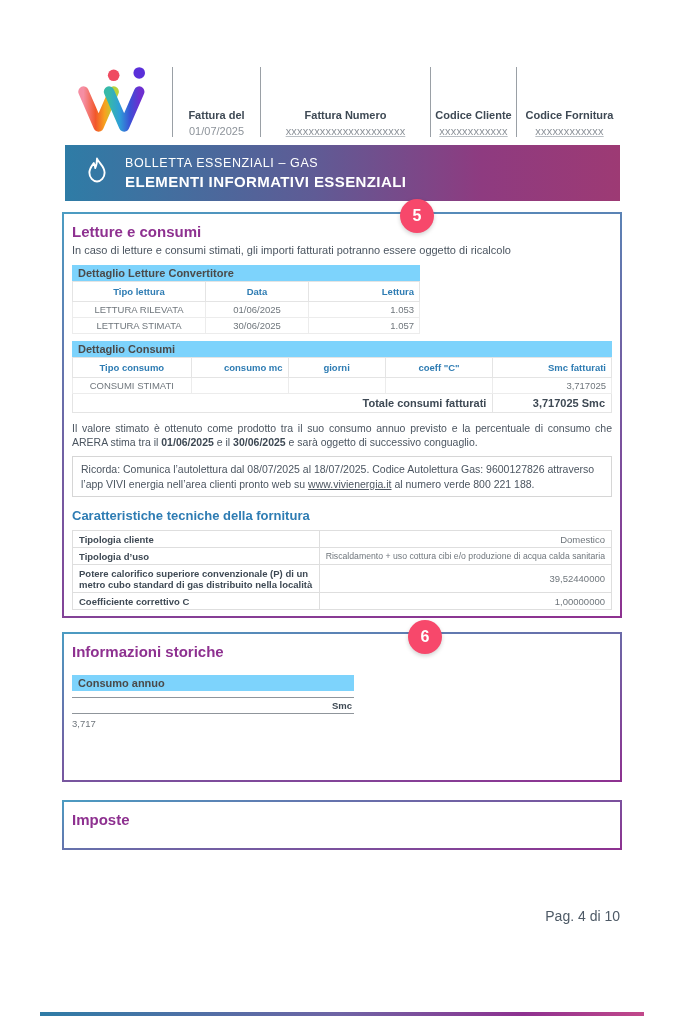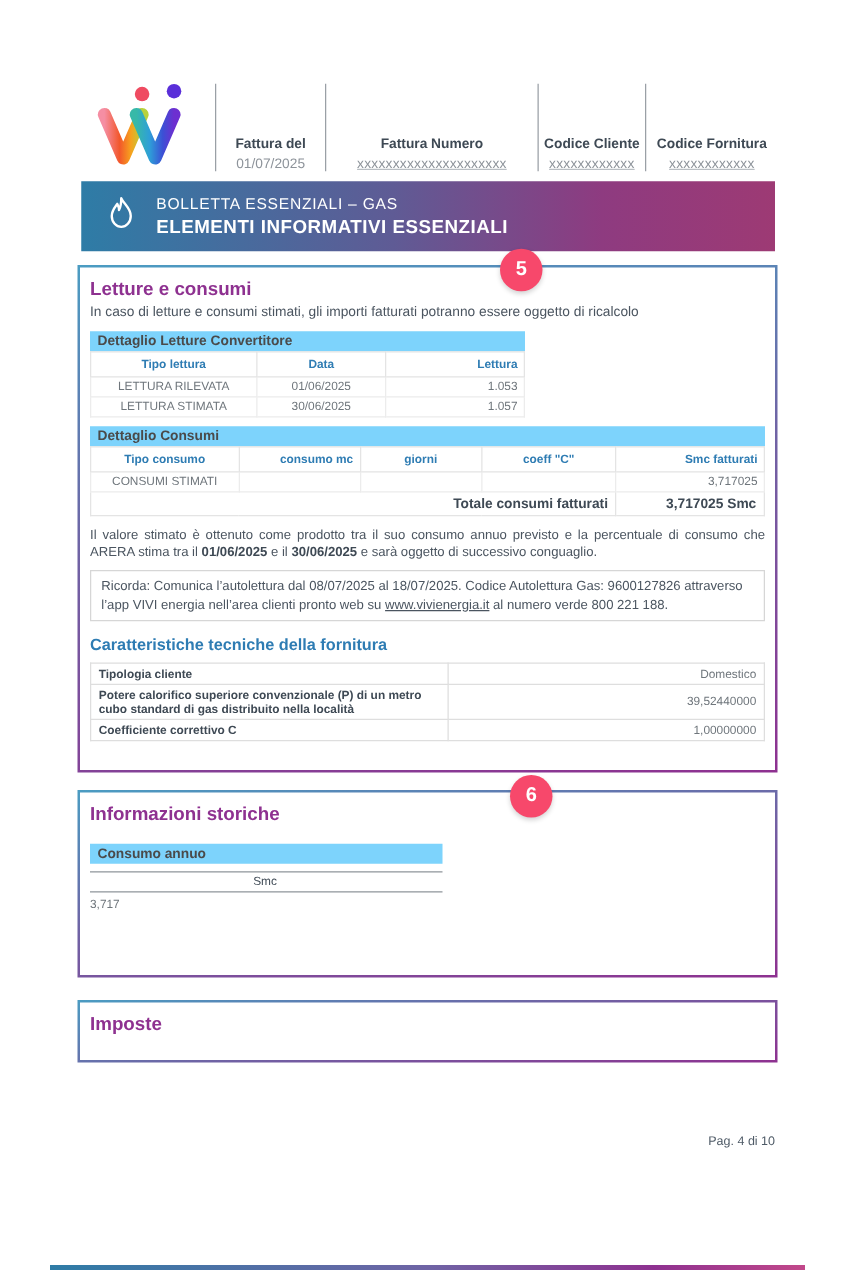--- a/index.html
+++ b/index.html
@@ -51,28 +51,28 @@
   .bluehead{color:#2e7cb3;font-size:13px;font-weight:bold;margin:11px 0 7px 0;}
   .ricorda{border:1px solid #d6d6d6;padding:5px 8px;font-size:10.5px;line-height:1.4;color:#4b5560;}
   .ricorda a{color:#4b5560;text-decoration:underline;}
   .tech{width:100%;font-size:9.5px;margin-top:3px;}
   .tech td{border:1px solid #dedede;padding:2.5px 6px;}
   .tech .lab{color:#3e4954;font-weight:bold;width:53%;}
   .tech .val{color:#6f767c;text-align:right;white-space:nowrap;}
   .tech .val.fit{font-size:8.7px;}
   
   .ca{width:282px;margin-top:15px;font-size:9.5px;}
-  .ca .unit{text-align:center;font-weight:normal;color:#3e4954;border-top:1px solid #8f959b;
+  .ca .unit{text-align:right;font-weight:bold;color:#3e4954;border-top:1px solid #8f959b;
             border-bottom:1px solid #8f959b;padding:2px 2px 2px 0;margin-top:6px;}
   .ca .row{display:flex;justify-content:space-between;padding-top:4px;}
   .ca .l1{font-weight:bold;color:#3e4954;}
   .ca .l2{color:#6f767c;margin-top:1px;}
   .ca .v{color:#6f767c;align-self:flex-end;padding-right:2px;}
   
-  .pagenum{position:absolute;right:63px;top:908px;font-size:10px;color:#4e5a66;}
+  .pagenum{position:absolute;right:63px;top:908px;font-size:14px;color:#4e5a66;}
   .bottom-strip{position:absolute;left:40px;top:1012px;width:604px;height:4px;
     background:linear-gradient(90deg,#2e7ca6 0%,#6f64a5 50%,#8e3190 80%,#c2488a 100%);}
 </style>
 </head>
 <body>
 
 <div class="header">
   <div class="logo-wrap">
     <svg width="92" height="72" viewBox="0 0 76 62">
       <defs>
@@ -189,20 +189,24 @@
 
     <div class="bluehead">Caratteristiche tecniche della fornitura</div>
 
     <table class="tech">
       <tbody>
         <tr>
           <td class="lab">Tipologia cliente</td>
           <td class="val">Domestico</td>
         </tr>
         <tr>
+          <td class="lab">Tipologia d’uso</td>
+          <td class="val fit">Riscaldamento + uso cottura cibi e/o produzione di acqua calda sanitaria</td>
+        </tr>
+        <tr>
           <td class="lab">Potere calorifico superiore convenzionale (P) di un metro cubo standard di gas distribuito nella località</td>
           <td class="val">39,52440000</td>
         </tr>
         <tr>
           <td class="lab">Coefficiente correttivo C</td>
           <td class="val">1,00000000</td>
         </tr>
 
       </tbody>
     </table>

